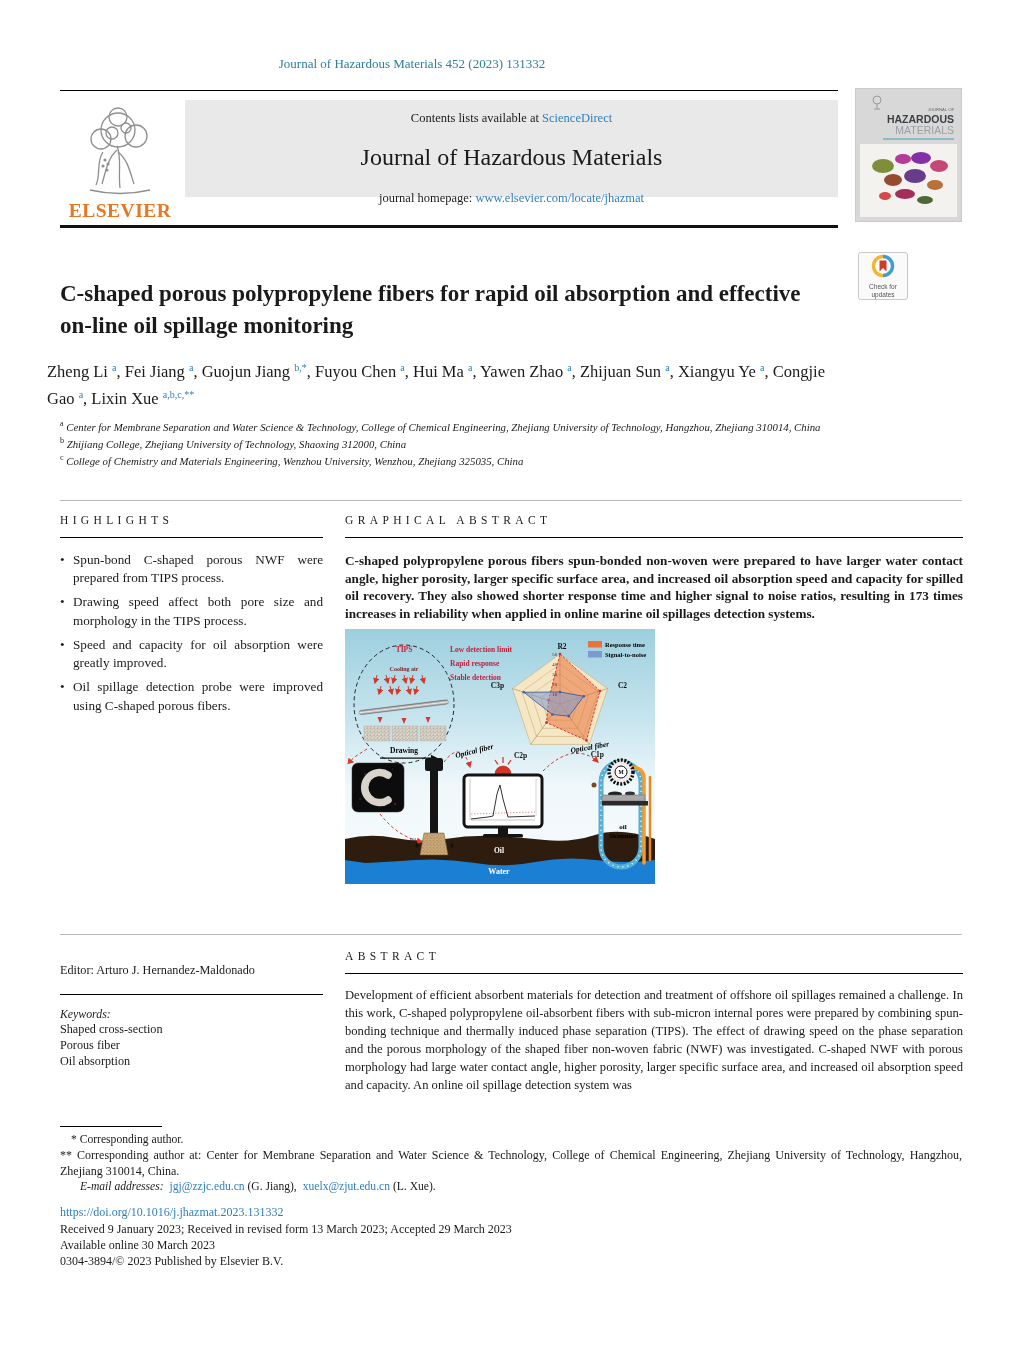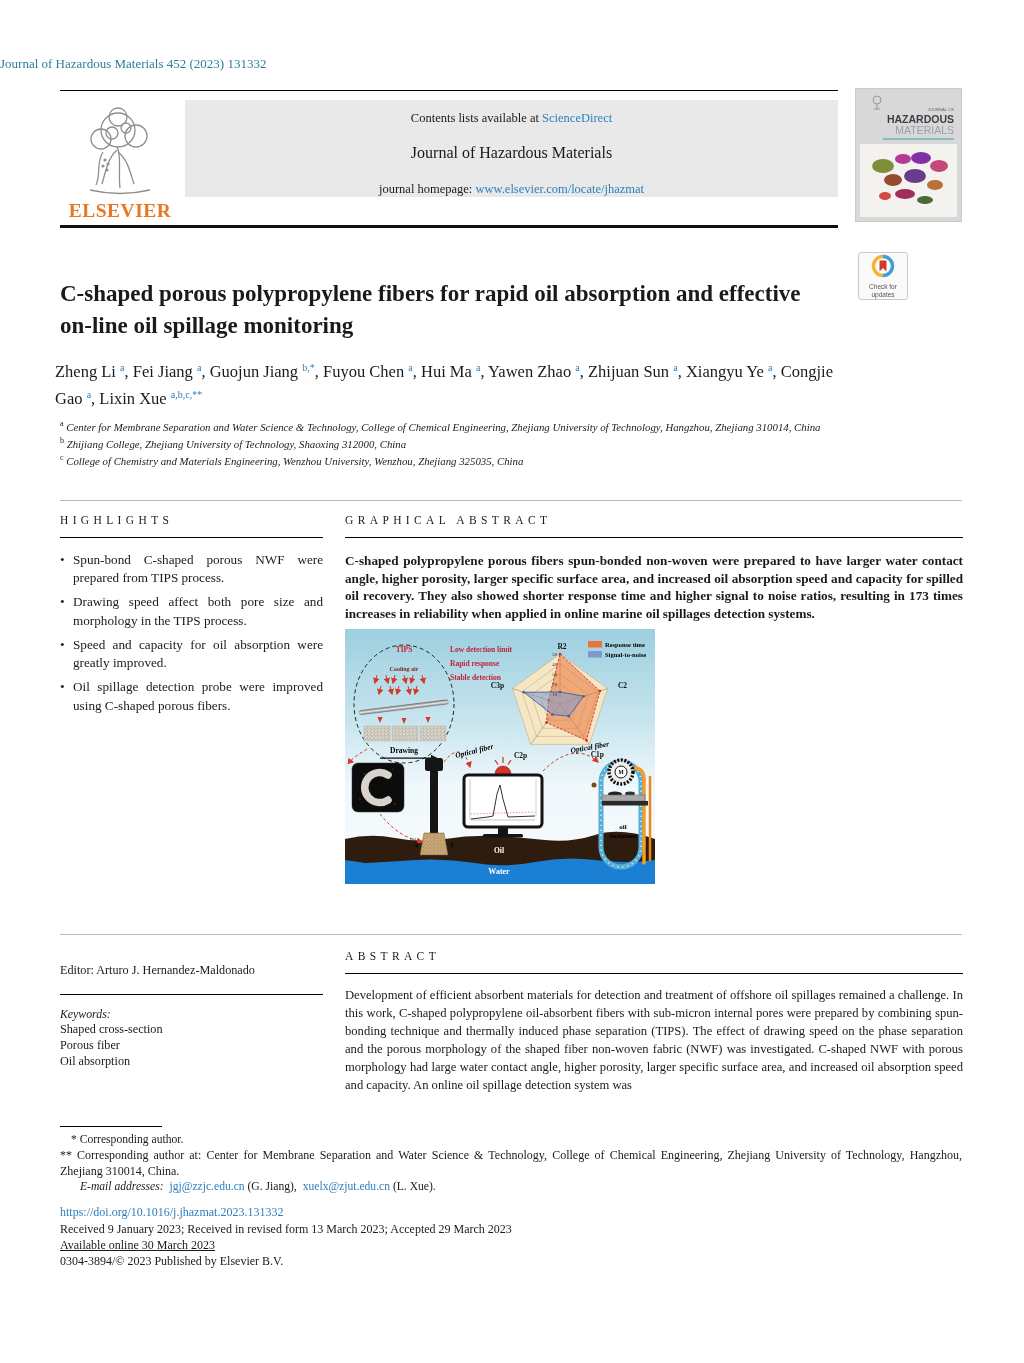--- a/index.html
+++ b/index.html
@@ -3,36 +3,36 @@
 <meta charset="utf-8">
 <style>
   html,body{margin:0;padding:0;}
   body{width:1024px;height:1363px;position:relative;background:#fff;
        font-family:"Liberation Serif",serif;color:#1a1a1a;}
   .abs{position:absolute;}
   sup{font-size:0.62em;}
   a,.link{color:#2e7fbc;text-decoration:none;}
   .teal{color:#2b7f99;}
   
-  #citation{top:56px;left:0;width:824px;font-size:13px;}
+  #citation{top:56px;left:0;width:824px;text-align:center;font-size:13px;}
   #rule-top{top:90px;left:60px;width:778px;height:1px;background:#000;}
   #rule-thick{top:225px;left:60px;width:778px;height:3px;background:#111;}
   #headbox{top:100px;left:185px;width:653px;height:97px;background:#e9e9e9;text-align:center;}
   #contents-line{margin-top:11px;font-size:12.5px;}
-  #journal-title{margin-top:18px;font-size:16px;}
+  #journal-title{margin-top:18px;font-size:24px;}
   #homepage-line{margin-top:20px;font-size:12.5px;}
   #logo{top:100px;left:60px;width:120px;height:122px;text-align:center;}
   #logo-text{font-size:19.5px;font-weight:bold;color:#e87722;letter-spacing:0.5px;margin-top:-2px;}
   #cover{top:88px;left:855px;width:107px;height:173px;}
   
   #check-badge{top:252px;left:858px;width:48px;height:46px;border:1px solid #c9c9c9;border-radius:3px;
                background:#fafafa;text-align:center;font-family:"Liberation Sans",sans-serif;}
   #check-badge .cbtxt{font-size:6.5px;color:#555;line-height:1.25;}
   #art-title{top:278px;left:60px;width:770px;font-size:23px;line-height:1.4;font-weight:bold;}
-  #authors{top:358px;left:55px;width:790px;font-size:16.5px;line-height:1.65;}
+  #authors{top:358px;left:47px;width:790px;font-size:16.5px;line-height:1.65;}
   .sup{color:#2e7fbc;font-size:10px;}
   #affils{top:418px;left:60px;width:902px;font-size:10.8px;font-style:italic;line-height:1.45;}
   .affil sup{font-size:8px;font-style:normal;}
   .grayrule{height:1px;background:#b9b9b9;left:60px;width:902px;}
   #grule1{top:500px;} #grule2{top:934px;}
   
   .sect-head{font-size:11.5px;letter-spacing:0.38em;border-bottom:1px solid #000;padding-bottom:11px;}
   
   #highlights{top:514px;left:60px;width:263px;}
   #highlights ul{margin:13px 0 0 0;padding:0;list-style:none;font-size:13.2px;line-height:1.38;text-align:justify;}
@@ -51,21 +51,21 @@
   #abstract p{margin:12px 0 0 0;font-size:12.6px;line-height:1.43;text-align:justify;}
   
   #fnrule{top:1126px;left:60px;width:102px;height:1px;background:#000;}
   #fn1{top:1133px;left:60px;width:902px;font-size:11.6px;padding-left:11px;}
   #fn2{top:1148px;left:60px;width:902px;font-size:12px;text-align:justify;line-height:1.33;}
   #fn3{top:1180px;left:60px;width:902px;font-size:11.6px;padding-left:20px;}
   #fn3 .em-label{font-style:italic;}
   #fn3 span{margin-right:3px;}
   #doi-line{top:1205px;left:60px;font-size:12px;}
   #received-line{top:1222px;left:60px;font-size:12px;}
-  #available-line{top:1238px;left:60px;font-size:12px;text-decoration:underline;}
+  #available-line{top:1238px;left:60px;font-size:12px;}
   #issn-line{top:1254px;left:60px;font-size:12px;}
 </style>
 </head>
 <body>
 
 <div class="abs teal" id="citation">Journal of Hazardous Materials 452 (2023) 131332</div>
 <div class="abs" id="rule-top"></div>
 
 <div class="abs" id="logo">
   <svg width="120" height="98" viewBox="0 0 120 98">

